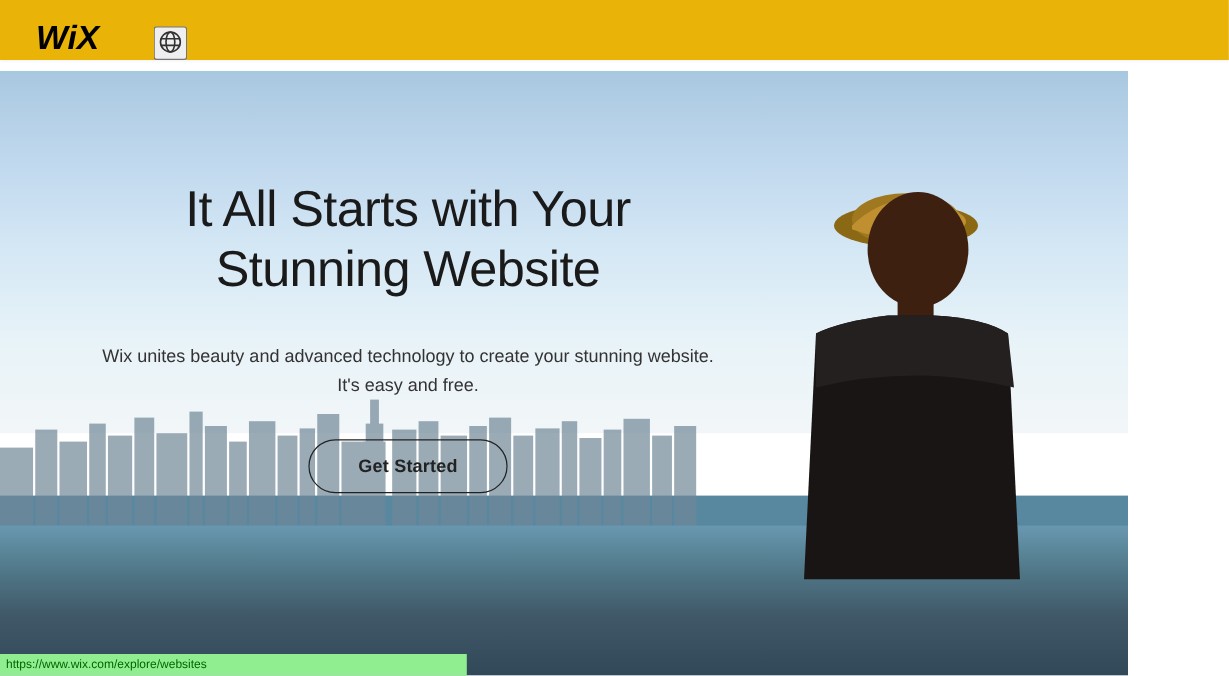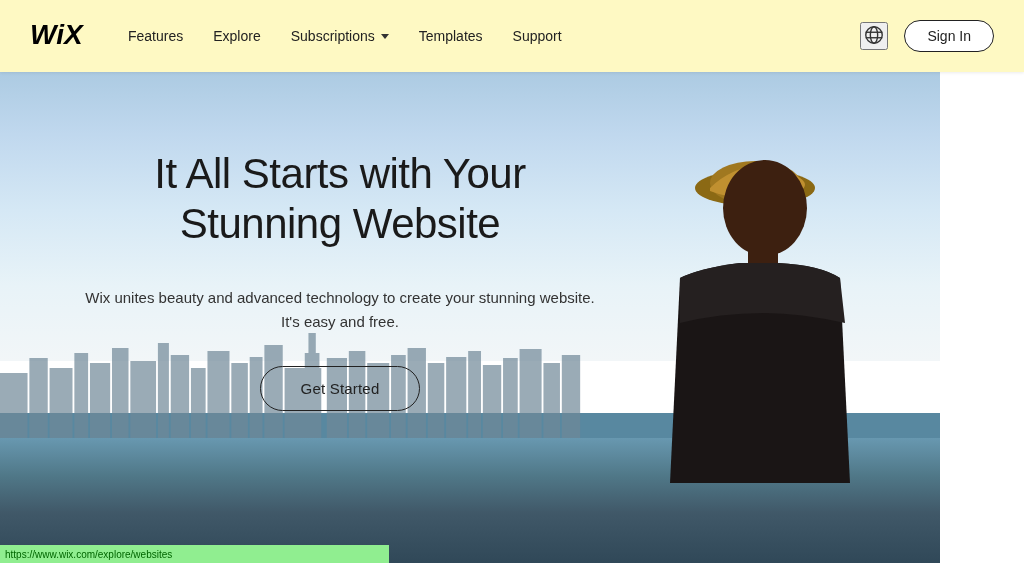--- a/index.html
+++ b/index.html
@@ -15,24 +15,24 @@
       overflow: hidden;
       position: relative;
     }
 
     
     .navbar {
       position: absolute;
       top: 0;
       left: 0;
       width: 100%;
-      height: 72px;
-      background: #fef9c3;
-      display: flex;
-      align-items: center;
+      height: 50px;
+      background: #eab308;
+      display: flex;
+      align-items: flex-end;
       padding: 0 30px;
       z-index: 10;
       box-shadow: 0 1px 3px rgba(0,0,0,0.08);
     }
 
     .navbar-logo {
       margin-right: 40px;
     }
 
     .navbar-nav {
@@ -178,21 +178,21 @@
 
     .get-started-btn {
       display: inline-block;
       border: 1.5px solid #222;
       border-radius: 25px;
       padding: 13px 40px;
       font-size: 15px;
       background: transparent;
       cursor: pointer;
       color: #222;
-      font-weight: 400;
+      font-weight: 700;
       letter-spacing: 0.2px;
     }
 
     
     .status-bar {
       position: absolute;
       bottom: 0;
       left: 0;
       width: 389px;
       height: 18px;
@@ -229,51 +229,32 @@
 </head>
 <body>
 
 <nav class="navbar">
   <div class="navbar-logo">
     <svg width="58" height="28" viewBox="0 0 58 28" fill="none" xmlns="http://www.w3.org/2000/svg">
       <text x="0" y="24" font-family="Helvetica Neue, Arial" font-weight="900" font-style="italic" font-size="28" fill="#000">WiX</text>
     </svg>
   </div>
 
-  <div class="navbar-nav">
-    <a class="nav-item">
-      <span>Features</span>
-    </a>
-    <a class="nav-item">
-      <span>Explore</span>
-    </a>
-    <a class="nav-item">
-      <span>Subscriptions</span>
-      <span class="chevron-down"></span>
-    </a>
-    <a class="nav-item">
-      <span>Templates</span>
-    </a>
-    <a class="nav-item">
-      <span>Support</span>
-    </a>
-  </div>
 
   <div class="navbar-right">
     <button class="globe-btn">
       <span class="globe-icon">
         <svg viewBox="0 0 24 24" fill="none" stroke="#333" stroke-width="1.5">
           <circle cx="12" cy="12" r="9"></circle>
           <ellipse cx="12" cy="12" rx="4" ry="9"></ellipse>
           <line x1="3" y1="9" x2="21" y2="9"></line>
           <line x1="3" y1="15" x2="21" y2="15"></line>
         </svg>
       </span>
     </button>
-    <button class="sign-in-btn">Sign In</button>
   </div>
 </nav>
 
 <section class="hero">
   <div class="hero-sky"></div>
 
   <div class="hero-city">
     <svg class="city-svg" viewBox="0 0 1024 130" preserveAspectRatio="none" xmlns="http://www.w3.org/2000/svg">
 
       <rect x="0" y="100" width="1024" height="30" fill="#5888a0"></rect>

